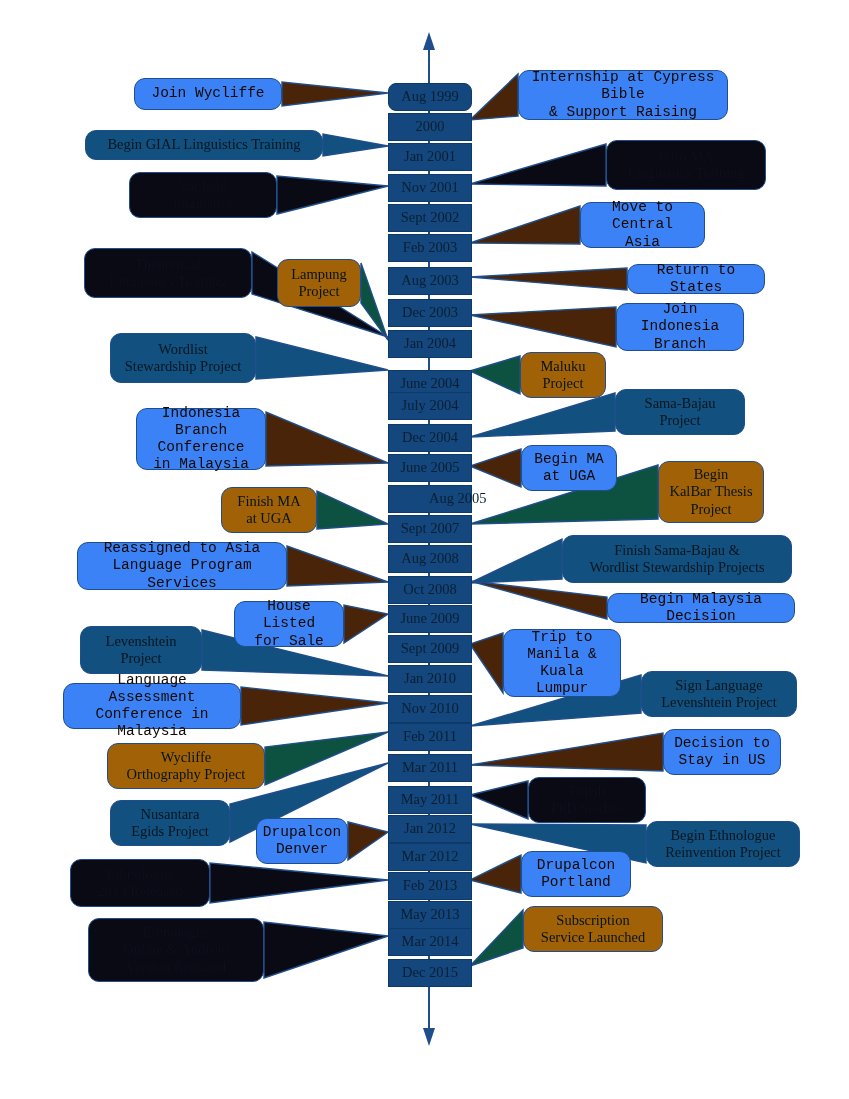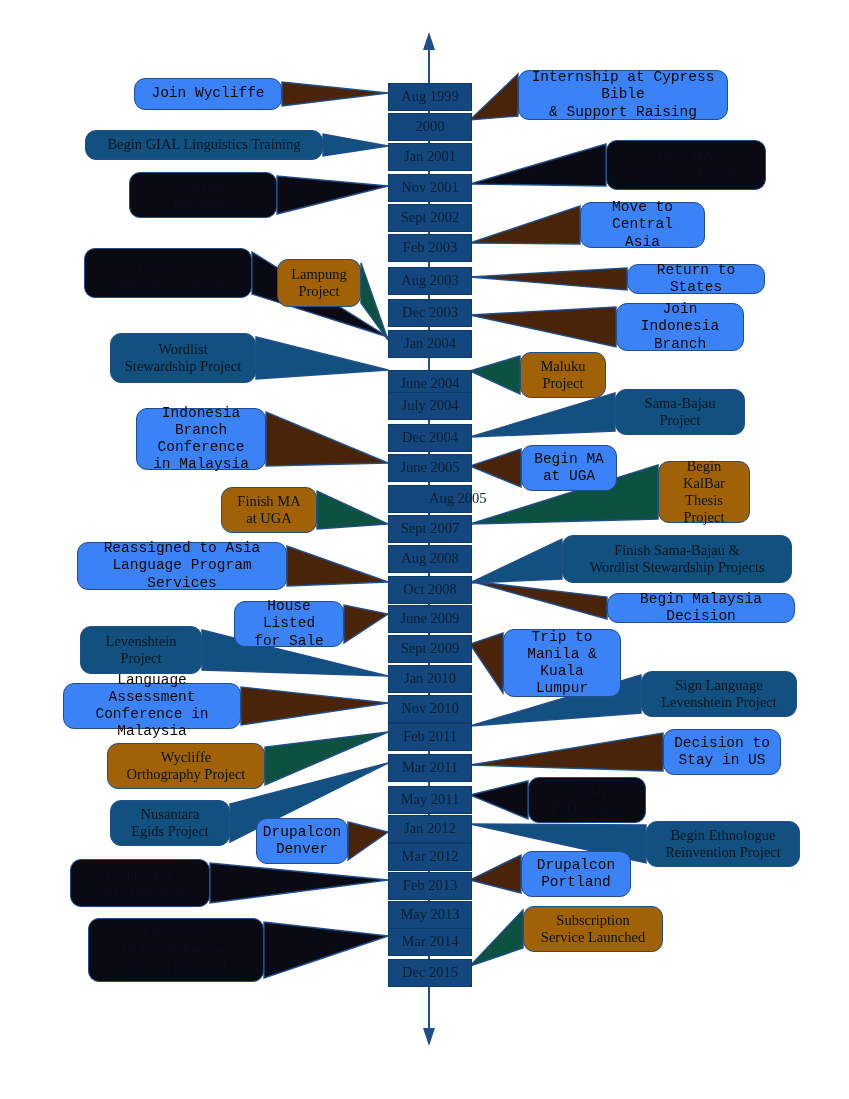--- a/index.html
+++ b/index.html
@@ -90,21 +90,21 @@
       <polygon points="646,825 646,863 470,824" fill="#12507f" stroke="#1f4e8c" stroke-width="1.4"></polygon>
       <polygon points="521,855 521,893 470,880" fill="#4a2408" stroke="#1f4e8c" stroke-width="1.4"></polygon>
       <polygon points="523,910 523,948 470,966" fill="#0d5240" stroke="#1f4e8c" stroke-width="1.4"></polygon>
     </svg>
   <svg class="layer" id="axis-layer">
     <line class="axis-line" x1="429" y1="40" x2="429" y2="1040"></line>
     <polygon points="429,32 423,50 435,50" fill="#1f4e8c"></polygon>
     <polygon points="429,1046 423,1028 435,1028" fill="#1f4e8c"></polygon>
   </svg>
   <div id="chips">
-      <div class="date-chip" style="left: 388px; top: 83px;">Aug 1999</div>
+      <div class="date-chip" style="left: 388px; top: 83px; border-radius: 8px;">Aug 1999</div>
       <div class="date-chip" style="left: 388px; top: 113px;">2000</div>
       <div class="date-chip" style="left: 388px; top: 143px;">Jan 2001</div>
       <div class="date-chip" style="left: 388px; top: 174px;">Nov 2001</div>
       <div class="date-chip" style="left: 388px; top: 204px;">Sept 2002</div>
       <div class="date-chip" style="left: 388px; top: 234px;">Feb 2003</div>
       <div class="date-chip" style="left: 388px; top: 267px;">Aug 2003</div>
       <div class="date-chip" style="left: 388px; top: 299px;">Dec 2003</div>
       <div class="date-chip" style="left: 388px; top: 330px;">Jan 2004</div>
       <div class="date-chip" style="left: 388px; top: 361px; margin-top: 9px;">June 2004</div>
       <div class="date-chip" style="left: 388px; top: 392px;">July 2004</div>
@@ -171,21 +171,21 @@
 Central Asia</div>
       <div class="bubble c-brown" style="left: 627px; top: 264px; width: 138px; height: 30px;">Return to States</div>
       <div class="bubble c-brown" style="left: 616px; top: 303px; width: 128px; height: 48px;">Join Indonesia
 Branch</div>
       <div class="bubble c-green" style="left: 520px; top: 352px; width: 86px; height: 46px;">Maluku
 Project</div>
       <div class="bubble c-blue" style="left: 615px; top: 389px; width: 130px; height: 46px;">Sama-Bajau
 Project</div>
       <div class="bubble c-brown" style="left: 521px; top: 445px; width: 96px; height: 46px;">Begin MA
 at UGA</div>
-      <div class="bubble c-green" style="left: 658px; top: 461px; width: 92px; height: 62px;">Begin
+      <div class="bubble c-green" style="left: 658px; top: 461px; width: 106px; height: 62px;">Begin
 KalBar Thesis
 Project</div>
       <div class="bubble c-blue" style="left: 562px; top: 535px; width: 230px; height: 48px;">Finish Sama-Bajau &amp;
 Wordlist Stewardship Projects</div>
       <div class="bubble c-brown" style="left: 607px; top: 593px; width: 188px; height: 30px;">Begin Malaysia Decision</div>
       <div class="bubble c-brown" style="left: 503px; top: 629px; width: 118px; height: 68px;">Trip to
 Manila &amp;
 Kuala Lumpur</div>
       <div class="bubble c-blue" style="left: 641px; top: 671px; width: 156px; height: 46px;">Sign Language
 Levenshtein Project</div>

